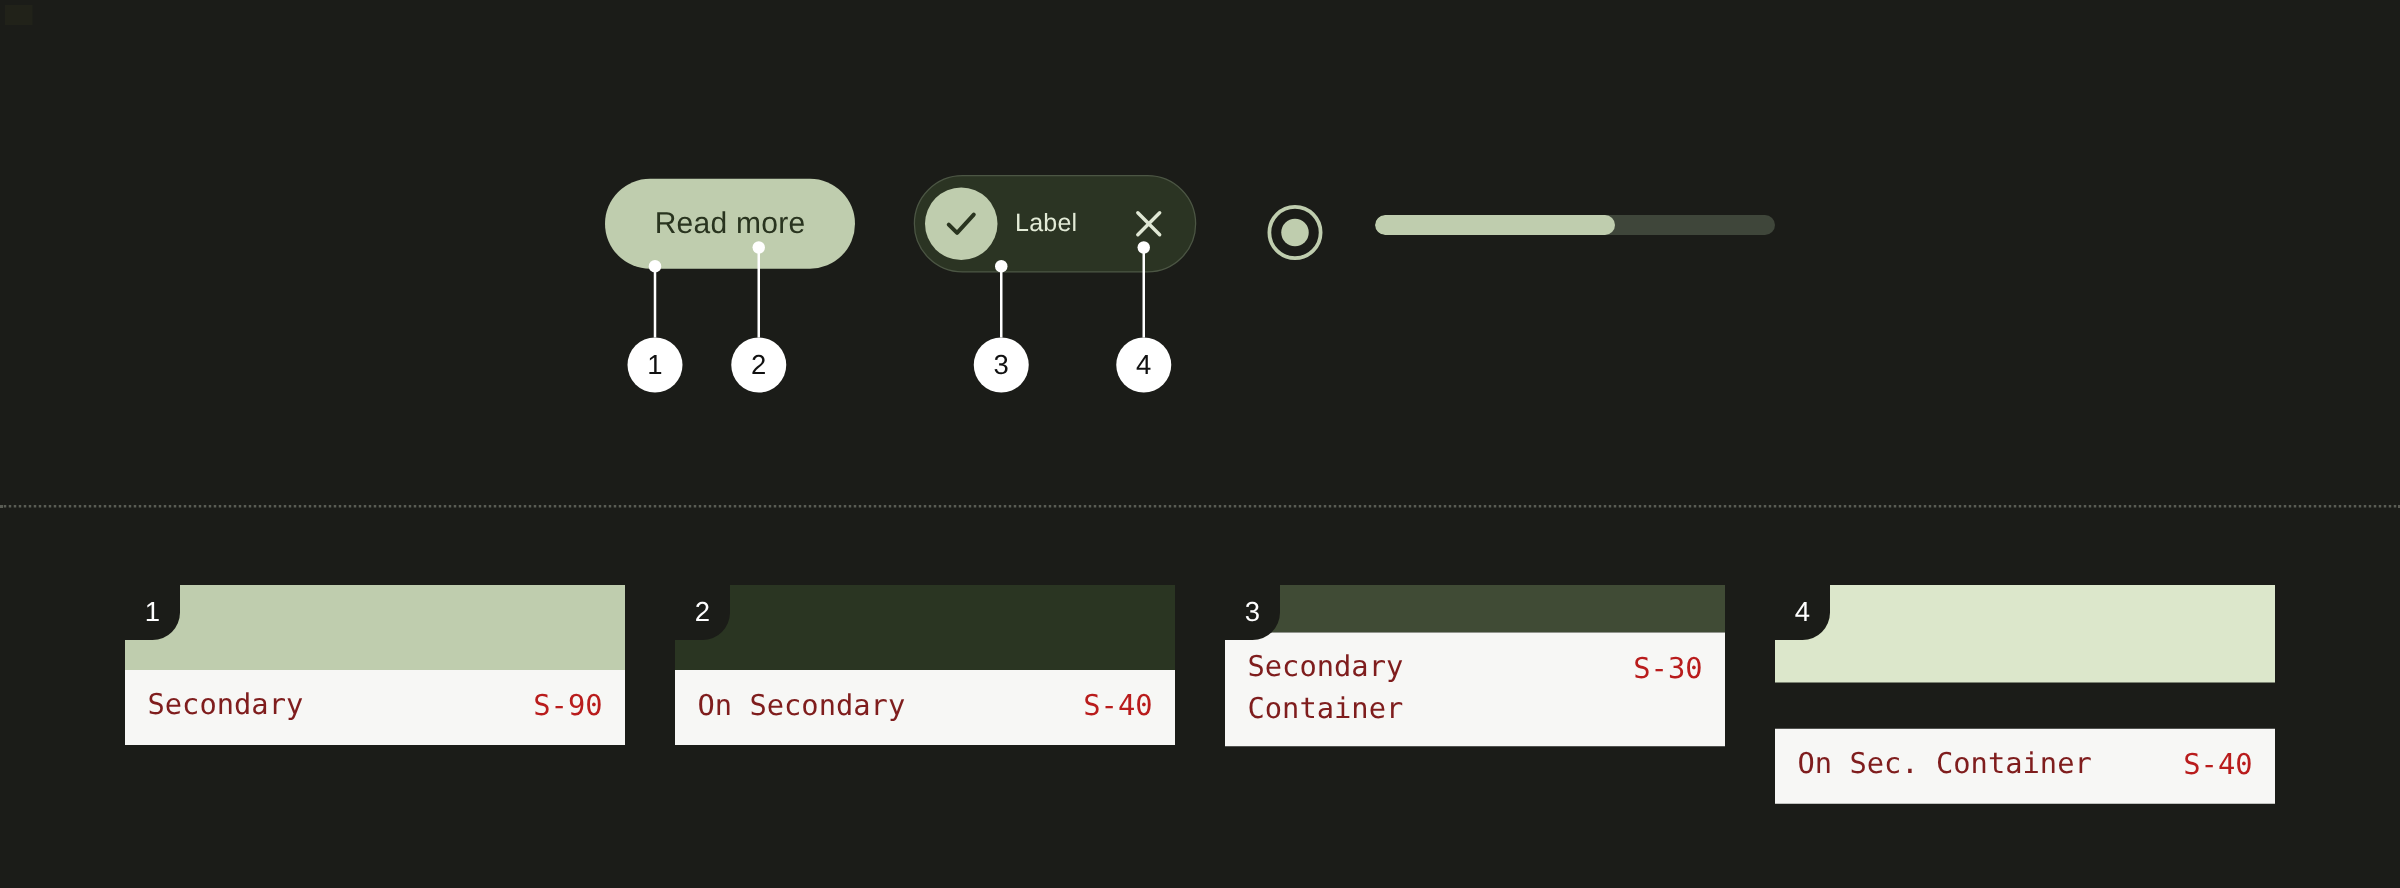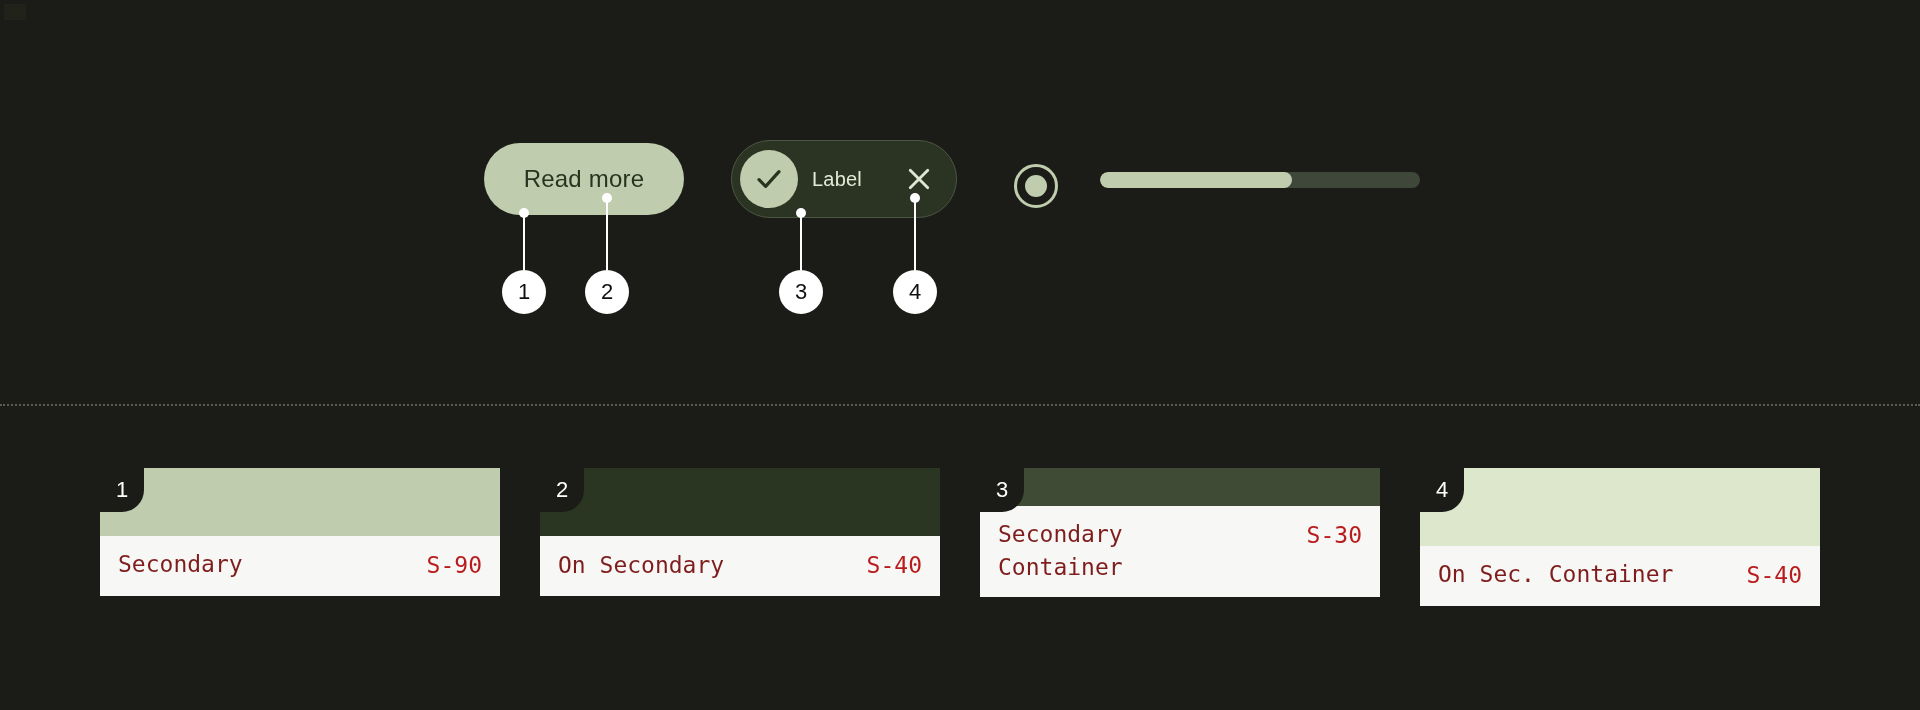--- a/index.html
+++ b/index.html
@@ -205,21 +205,21 @@
       <div class="card-body" style="min-height: 90px;">
         <span class="card-name">Secondary
 Container</span>
         <span class="card-token">S-30</span>
       </div>
       <span class="card-badge">3</span>
     </div>
 
     <div class="card" style="left:1420px;">
       <div class="card-swatch" id="sw3" style="background: rgb(220, 231, 203); height: 78px;"></div>
-      <div class="card-body" style="min-height: 50px;">
+      <div class="card-body" style="min-height: 50px; margin-top: 37px;">
         <span class="card-name">On Sec. Container</span>
         <span class="card-token">S-40</span>
       </div>
       <span class="card-badge">4</span>
     </div>
 
   </div>
 </div>
 
 </body></html>

